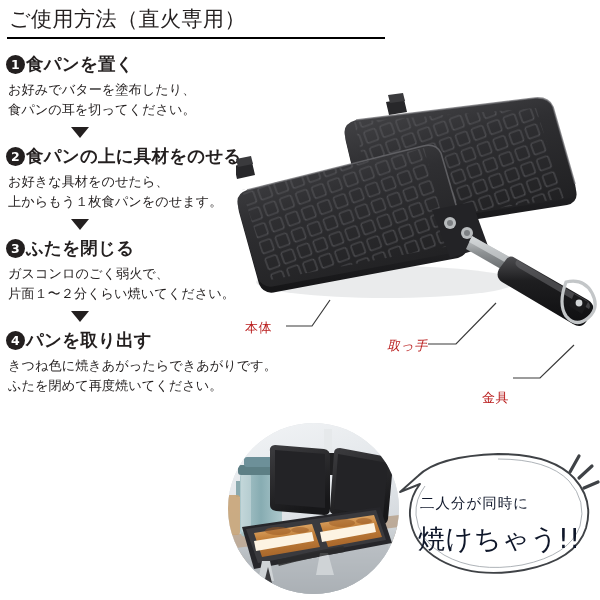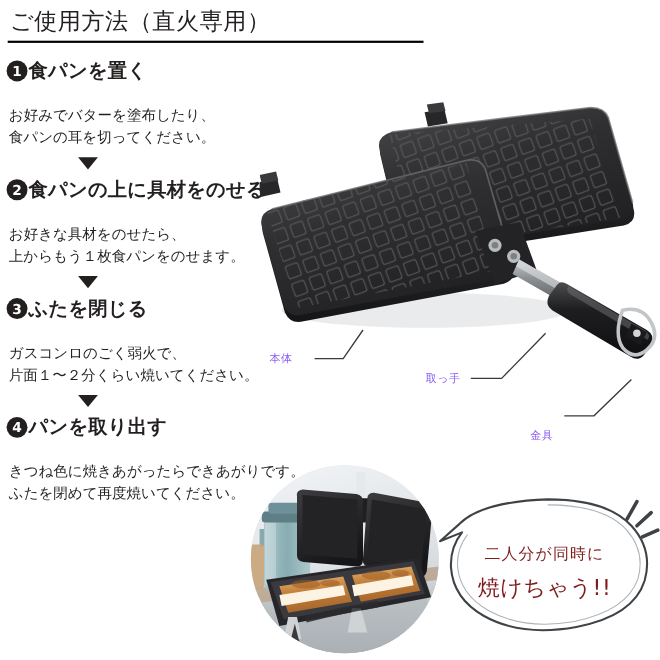--- a/index.html
+++ b/index.html
@@ -65,21 +65,21 @@
     font-size: 12.5px;
     font-weight: bold;
     text-align: center;
     flex: 0 0 auto;
     position: relative;
     top: -1px;
     margin-right: 1px;
   }
   .step-body {
     margin-left: 8px;
-    margin-top: 20px;
+    margin-top: 4px;
     font-size: 13.2px;
     line-height: 1.52;
     color: #231f1f;
     white-space: nowrap;
   }
   .step-arrow {
     width: 0;
     height: 0;
     border-left: 9px solid transparent;
     border-right: 9px solid transparent;
@@ -93,27 +93,27 @@
     left: 236px;
     top: 86px;
     width: 364px;
     height: 250px;
   }
   #product-illustration svg { display: block; }
 
   
   .callout-label {
     position: absolute;
-    font-size: 10px;
-    color: #8b5cf6;
+    font-size: 13px;
+    color: #b91c1c;
     white-space: nowrap;
     letter-spacing: 0.5px;
   }
   #callout-body-label    { left: 245px; top: 319px; }
-  #callout-handle-label  { left: 387px; top: 337px; }
+  #callout-handle-label  { left: 387px; top: 337px; font-style: italic; }
   #callout-clasp-label   { left: 482px; top: 389px; }
 
   #callout-lines {
     position: absolute;
     left: 0; top: 0;
     width: 600px; height: 600px;
     pointer-events: none;
   }
 
   
@@ -134,35 +134,34 @@
     position: absolute;
     left: 398px;
     top: 448px;
     width: 202px;
     height: 135px;
   }
   #speech-bubble svg { display: block; }
   .bubble-text {
     position: absolute;
     white-space: nowrap;
-    color: #7f1d1d;
-    text-align: center;
+    color: #0f172a;
   }
   #bubble-line-1 {
     left: 420px;
     top: 494px;
     width: 150px;
     font-size: 14.5px;
     letter-spacing: 1px;
   }
   #bubble-line-2 {
     left: 418px;
     top: 521px;
     width: 154px;
-    font-size: 20px;
+    font-size: 27px;
     letter-spacing: 0.5px;
   }
 </style>
 </head>
 <body>
 
 <div id="page-title">ご使用方法（直火専用）</div>
 <div id="title-rule"></div>
 
 <div id="steps">

